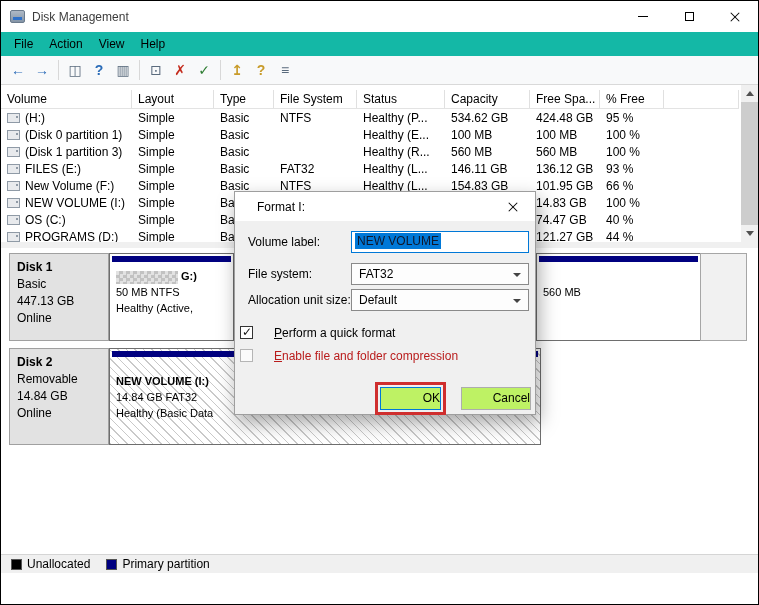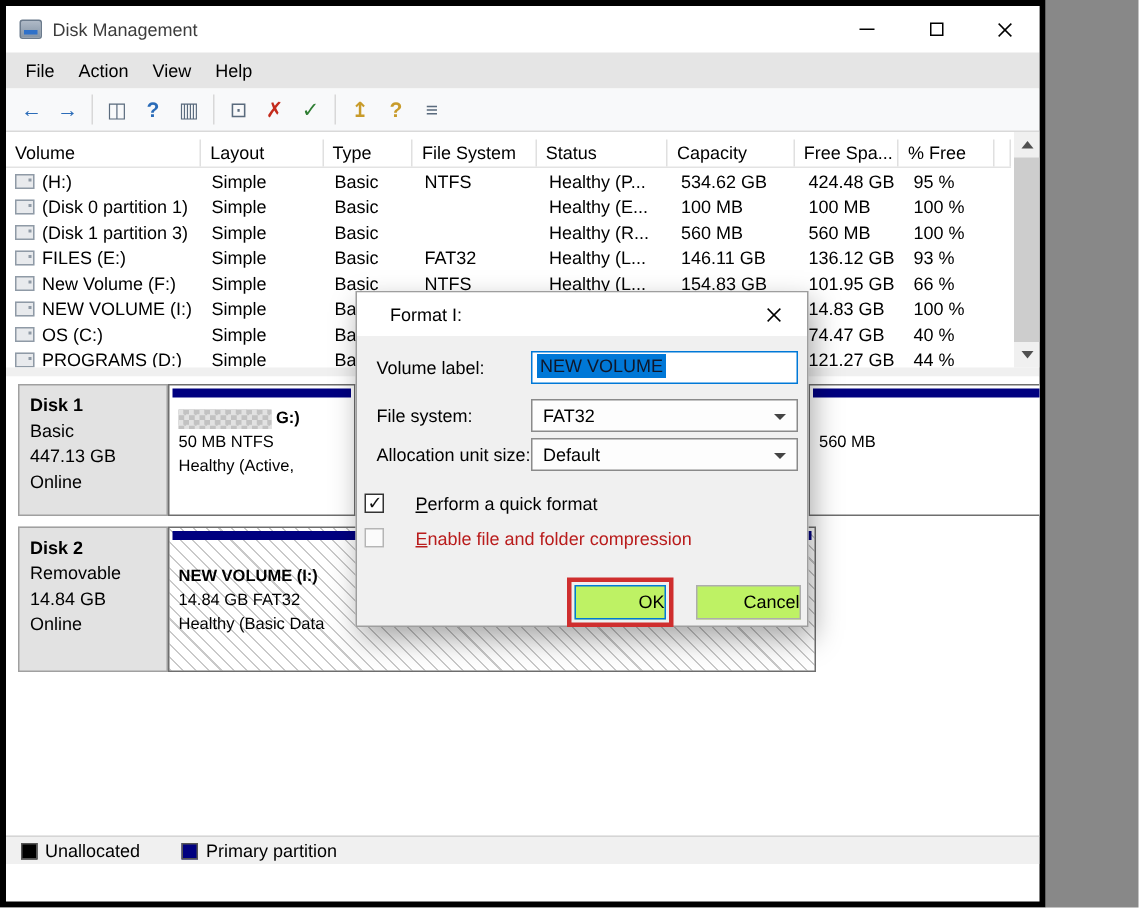--- a/index.html
+++ b/index.html
@@ -1,34 +1,34 @@
 <!DOCTYPE html>
 <html><head>
 <meta charset="utf-8">
 <style>
   *{box-sizing:border-box;margin:0;padding:0}
   body{margin:0;background:#888;font-family:"Liberation Sans","DejaVu Sans",sans-serif}
-  .win{position:relative;width:697px;height:605px;background:#fff;border:4px solid #000000;overflow:hidden;font-size:12px;color:#000}
+  .win{position:relative;width:759px;height:605px;background:#fff;border:1px solid #000000;overflow:hidden;font-size:12px;color:#000}
 
   
   .titlebar{position:absolute;left:0;top:0;right:0;height:31px;background:#fff;display:flex;align-items:center}
   .app-icon{width:15px;height:13px;margin:0 7px 0 9px;background:linear-gradient(#aeb9c6,#8494a6);border:1px solid #6a7a8c;border-radius:2px;position:relative}
   .app-icon::after{content:"";position:absolute;left:2px;bottom:2px;right:2px;height:3px;background:#2f71c9}
   .wtitle{color:#3c3c3c}
   .win-controls{margin-left:auto;display:flex;height:31px}
   .wc{width:46px;height:31px;display:flex;align-items:center;justify-content:center}
   .glyph-min{width:10px;height:1px;background:#000}
   .glyph-max{width:9px;height:9px;border:1px solid #000}
   .x-glyph{position:relative;width:12px;height:12px;display:inline-block}
   .x-glyph::before,.x-glyph::after{content:"";position:absolute;left:50%;top:0;width:1px;height:12px;background:#000}
   .x-glyph::before{transform:translateX(-50%) rotate(45deg)}
   .x-glyph::after{transform:translateX(-50%) rotate(-45deg)}
 
   
-  .menubar{position:absolute;top:31px;left:0;right:0;height:24px;background:#e5e5e5;display:flex;align-items:center;padding-left:5px}
+  .menubar{position:absolute;top:31px;left:0;right:0;height:24px;background:#14b8a6;display:flex;align-items:center;padding-left:5px}
   .menu-item{padding:3px 8px}
 
   
   .toolbar{position:absolute;top:55px;left:0;right:0;height:29px;background:#f8f9fa;border-bottom:1px solid #d9d9d9;display:flex;align-items:center;padding-left:6px;gap:2px}
   .tb-icon{width:22px;height:22px;display:flex;align-items:center;justify-content:center;font-size:14px;color:#5a6b7d}
   .tb-blue{color:#2b6cb8;font-weight:bold}
   .tb-red{color:#c42b1c;font-weight:bold}
   .tb-green{color:#2e7d32;font-weight:bold}
   .tb-yellow{color:#c89b2a;font-weight:bold}
   .tb-sep{width:1px;height:20px;background:#d8d8d8;margin:0 3px}
@@ -70,21 +70,21 @@
   .band{position:absolute;left:2px;right:2px;top:2px;height:6px;background:#000080}
   .part-content{position:absolute;left:6px;top:14px;font-size:11px;line-height:16px;white-space:nowrap}
   .part-content.lower{top:30px}
   .part-content.disk2c{top:24px}
   .pname{font-weight:bold}
   .pixelate{display:inline-block;width:62px;height:13px;vertical-align:middle;margin-right:3px;background:#d0d0d0;background-image:repeating-conic-gradient(#c2c2c2 0% 25%,#e2e2e2 0% 50%);background-size:7px 7px}
   .part-empty{background:#f1f1f1;border:1px solid #a6a6a6}
   .hatch{background-color:#fff;background-image:repeating-linear-gradient(45deg,#c9c9c9 0 1px,transparent 1px 6px)}
 
   
-  .legendbar{position:absolute;top:553px;left:0;right:0;height:19px;background:#f0f0f0;border-top:1px solid #d5d5d5;display:flex;align-items:center;padding-left:10px;gap:28px}
+  .legendbar{position:absolute;top:553px;left:0;right:0;height:19px;background:#f0f0f0;border-top:1px solid #d5d5d5;display:flex;align-items:center;padding-left:10px;gap:16px}
   .legend-item{display:flex;align-items:center;gap:5px}
   .legend-swatch{width:11px;height:11px;border:1px solid #555}
   .sw-unallocated{background:#000}
   .sw-primary{background:#000080}
 
   
   .dialog{position:absolute;left:233px;top:190px;width:302px;height:224px;background:#f0f0f0;border:1px solid #9e9e9e;box-shadow:3px 8px 18px rgba(0,0,0,.35);z-index:50}
   .dlg-title{position:relative;height:29px;background:#fff;display:flex;align-items:center;padding-left:22px}
   .dlg-close{position:absolute;right:0;top:0;width:45px;height:29px;display:flex;align-items:center;justify-content:center}
   .dlg-body{position:absolute;left:0;top:29px;right:0;bottom:0}

